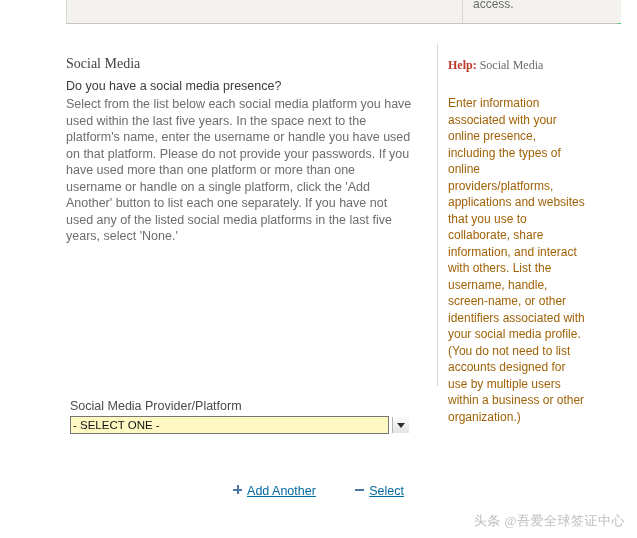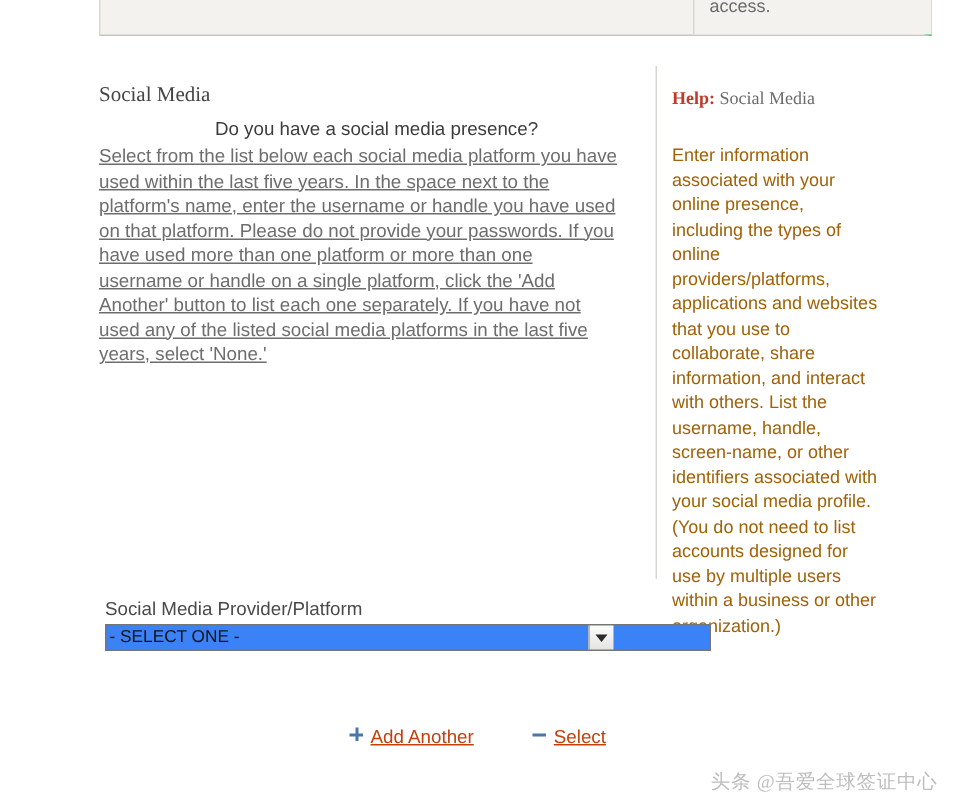--- a/index.html
+++ b/index.html
@@ -79,30 +79,28 @@
     color: #444444;
     margin: 12px 0 6px 0;
     font-family: "Liberation Serif", serif;
   }
 
   .question {
     font-size: 12.5px;
     color: #3c3c3c;
     margin: 0 0 2px 0;
     line-height: 16px;
-    text-align: center;
   }
 
   .instructions {
     font-size: 12.5px;
     color: #6d6d6d;
     line-height: 16.5px;
     margin: 0;
     width: 348px;
-    text-decoration: underline;
   }
 
   
   .help-panel {
     position: absolute;
     left: 437px;
     top: 0;
     width: 160px;
     height: 342px;
     border-left: 1px solid #d9d7d2;
@@ -139,27 +137,27 @@
     font-size: 12.5px;
     color: #4a4a4a;
     margin-bottom: 3px;
   }
   .select-wrap {
     position: relative;
     width: 340px;
     height: 18px;
   }
   select.sel {
-    width: 404px;
+    width: 319px;
     height: 18px;
     font-size: 11.5px;
     font-family: "Liberation Sans", sans-serif;
     color: #111111;
     border: 1px solid #767676;
-    background: #3b82f6;
+    background: #fef9c3;
     padding: 0 2px;
     box-sizing: border-box;
     -webkit-appearance: none;
     -moz-appearance: none;
     appearance: none;
     line-height: 16px;
   }
   .sel-arrow {
     position: absolute;
     right: 1px;
@@ -190,21 +188,21 @@
     text-align: center;
   }
   .action {
     display: inline-block;
     font-size: 12.5px;
     color: #1e4d8c;
     margin: 0 18px;
     white-space: nowrap;
   }
   .action .lnk {
-    color: #c2410c;
+    color: #0369a1;
     text-decoration: underline;
     cursor: pointer;
   }
   .plus-icon, .minus-icon {
     display: inline-block;
     width: 9px;
     height: 9px;
     position: relative;
     margin-right: 5px;
     vertical-align: 1px;

